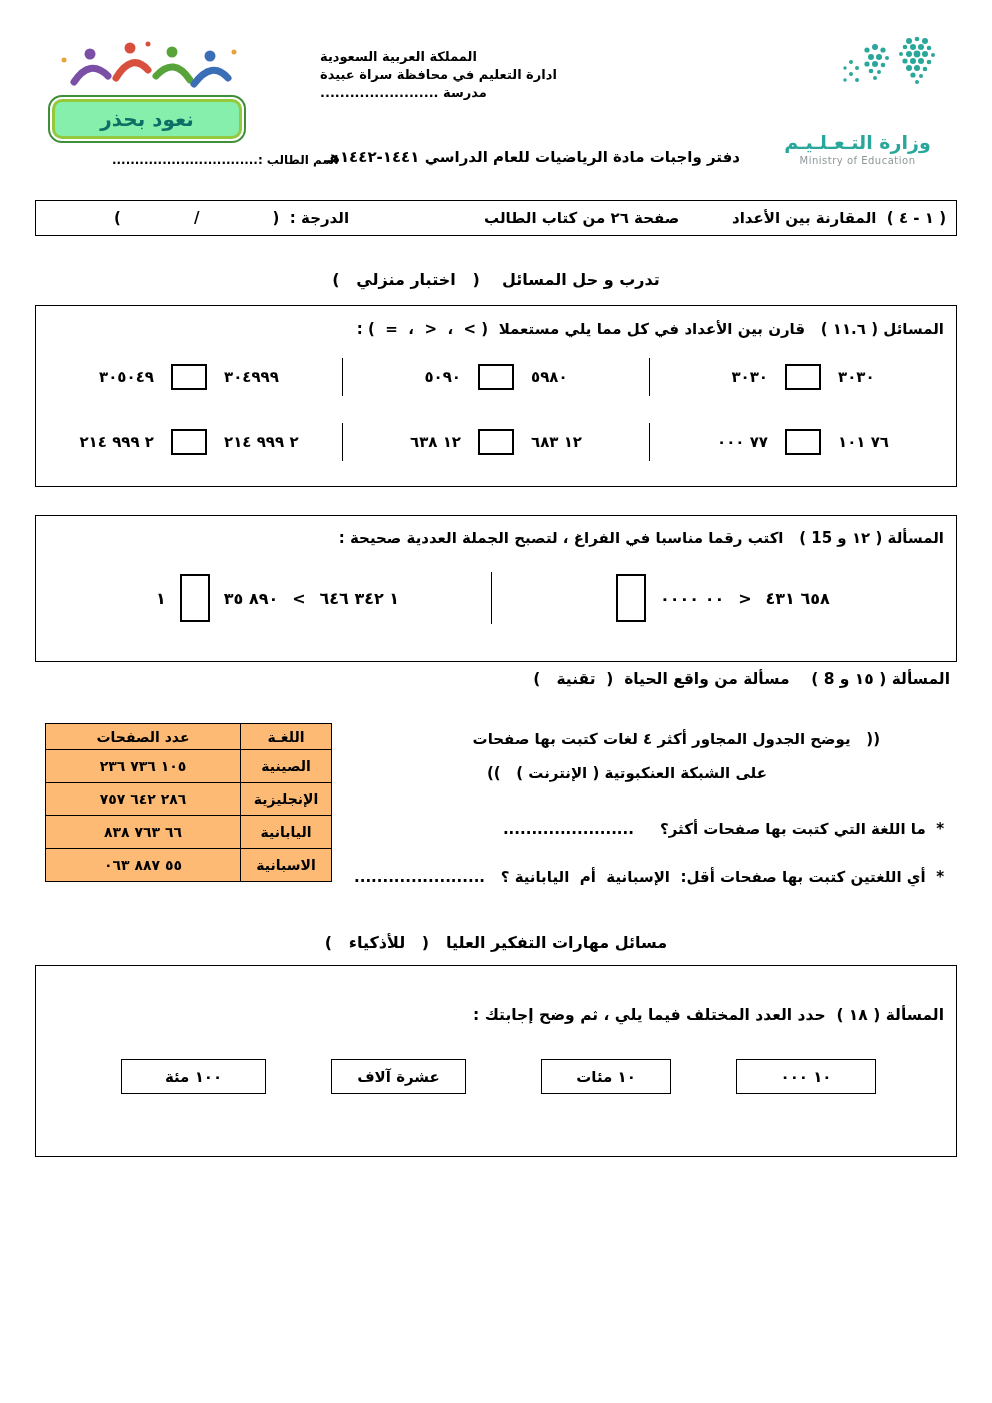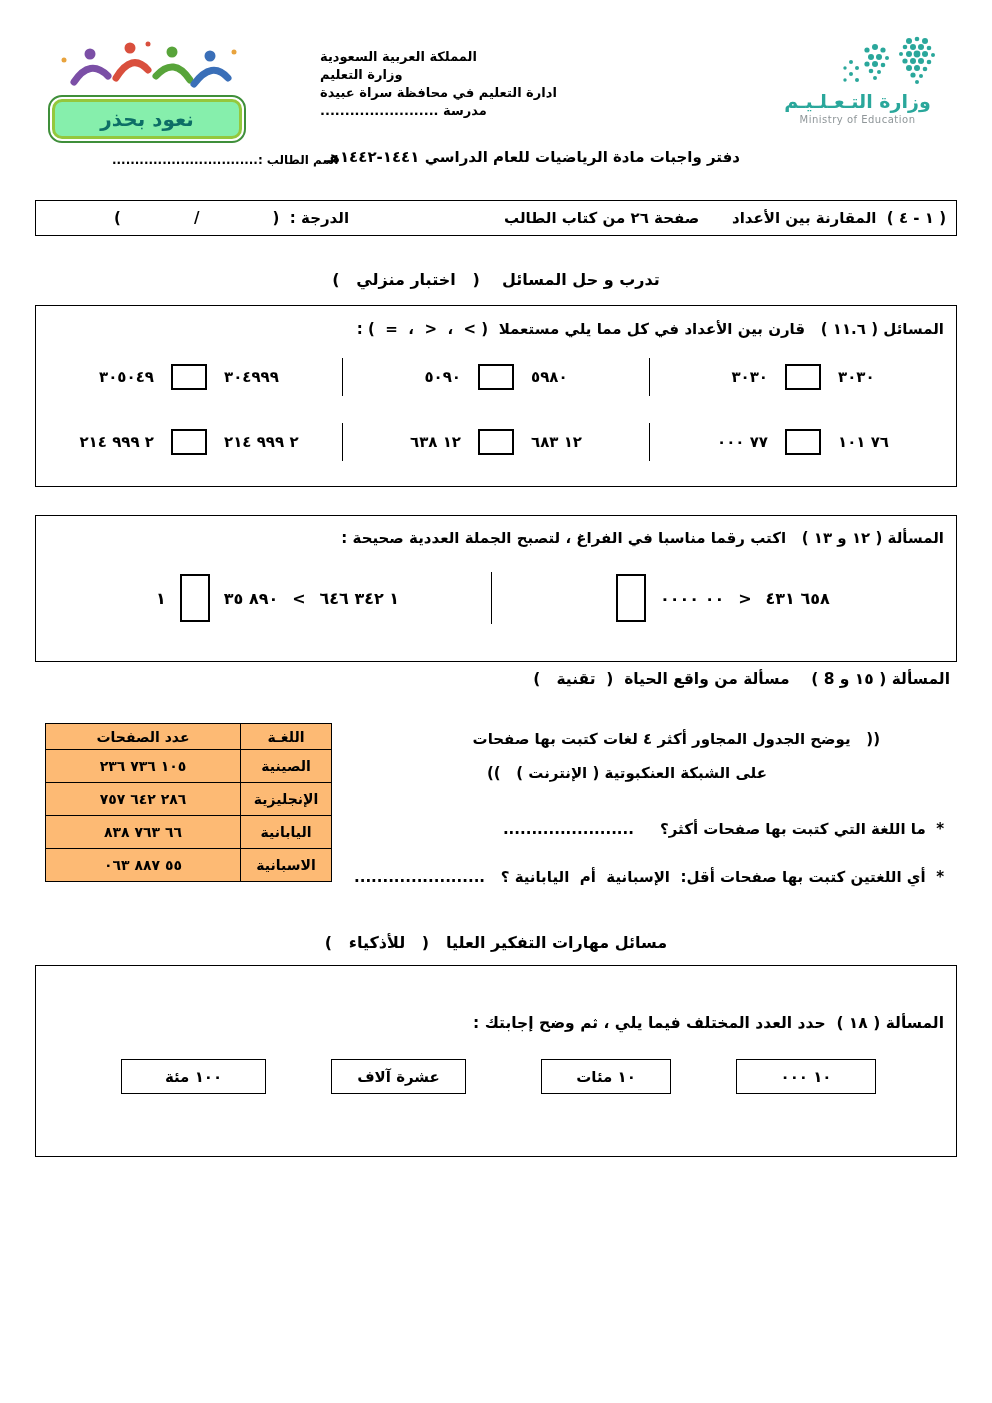--- a/index.html
+++ b/index.html
@@ -23,21 +23,21 @@
   .trow + .trow{margin-top:-1px;}
   .tcell{border:1px solid #000;display:flex;align-items:center;justify-content:center;font-weight:bold;font-size:14px;background:#fdba74;}
   .tcell.tpages{width:196px;}
   .tcell.tlang{margin-left:-1px;width:92px;}
   .thead .tcell{height:27px;}
   .trow:not(.thead) .tcell{height:34px;}
   .opt{position:absolute;height:35px;border:1px solid #000;display:flex;align-items:center;justify-content:center;background:#fff;}
   .opt span{font-weight:bold;font-size:15px;}
   .title15{font-size:15px;font-weight:bold;}
   .title16{font-size:16px;font-weight:bold;}
-  .moe-ar{color:#2aa79b;font-weight:bold;font-size:19px;letter-spacing:1px;}
+  .moe-ar{color:#2aa79b;font-weight:bold;font-size:19px;letter-spacing:1px;margin-top:41px;}
   .moe-en{color:#8f9699;font-size:10px;letter-spacing:.5px;margin-top:2px;}
   .logo-box{margin-top:3px;height:40px;border:3px solid #94c83d;outline:2px solid #3f8f3a;outline-offset:2px;border-radius:10px;display:flex;align-items:center;justify-content:center;background:#86efac;}
   .logo-text{color:#0d6e66;font-weight:bold;font-size:20px;}
   .hdr-center div{font-weight:bold;font-size:13px;line-height:18px;}
 </style>
 </head>
 <body>
 
 <div class="abs" style="left:52px;top:38px;width:190px;">
   <svg width="190" height="54" viewBox="0 0 190 54">
@@ -53,21 +53,20 @@
     <circle cx="158" cy="18" r="5.5" fill="#3a6fb8"></circle>
     <path d="M142 46 Q160 22 176 40" stroke="#3a6fb8" stroke-width="7" fill="none" stroke-linecap="round"></path>
   </svg>
   <div class="logo-box">
     <span class="logo-text rtl">نعود بحذر</span>
   </div>
 </div>
 
 <div class="abs rtl hdr-center" style="left:320px;top:48px;width:352px;text-align:left;">
   <div>المملكة العربية السعودية</div>
-  <div>وزارة التعليم</div>
   <div>ادارة التعليم في محافظة سراة عبيدة</div>
   <div class="pre">مدرسة ........................</div>
 </div>
 
 <div class="abs" style="left:760px;top:34px;width:195px;text-align:center;">
   <svg width="150" height="56" viewBox="0 0 150 56" style="display:block;margin:0 0 0 auto;">
     <g fill="#2aa79b">
       <circle cx="104" cy="7" r="3"></circle>
         <circle cx="112" cy="5" r="2.3"></circle>
         <circle cx="120" cy="7" r="3"></circle>
@@ -112,21 +111,21 @@
   </svg>
   <div class="moe-ar rtl">وزارة التـعـلـيـم</div>
   <div class="moe-en ltr">Ministry of Education</div>
 </div>
 
 <div class="abs rtl b pre" style="left:420px;top:148px;width:320px;text-align:center;font-size:15px;">دفتر واجبات مادة الرياضيات للعام الدراسي ١٤٤١-١٤٤٢هـ</div>
 <div class="abs rtl b pre" style="left:112px;top:153px;font-size:12px;">اسم الطالب :................................</div>
 
 <div class="abs frame" style="left:35px;top:200px;width:922px;height:36px;">
   <span class="abs rtl b pre title15" style="right:10px;top:8px;">( ١ - ٤ )  المقارنة بين الأعداد</span>
-  <span class="abs rtl b pre title15" style="left:448px;top:8px;margin-left:20px;">صفحة ٢٦ من كتاب الطالب</span>
+  <span class="abs rtl b pre title15" style="left:448px;top:8px;">صفحة ٢٦ من كتاب الطالب</span>
   <span class="abs rtl b pre title15" style="left:78px;top:8px;">الدرجة :  (              /              )</span>
 </div>
 
 <div class="abs rtl b pre title16" style="left:0;top:270px;width:992px;text-align:center;">تدرب و حل المسائل    (   اختبار منزلي   )</div>
 
 <div class="abs frame" style="left:35px;top:305px;width:922px;height:182px;">
   <div class="abs rtl b pre title15" style="right:12px;top:14px;">المسائل ( ١١.٦ )   قارن بين الأعداد في كل مما يلي مستعملا  ( &gt;  ،  &lt;  ،  =  ) :</div>
 
   <div class="abs cmp-row" style="top:52px;">
     <div class="cmp-group">
@@ -163,21 +162,21 @@
     <div class="cmp-sep"></div>
     <div class="cmp-group">
       <span class="num">٧٧ ٠٠٠</span>
       <span class="ansbox"></span>
       <span class="num">٧٦ ١٠١</span>
     </div>
   </div>
 </div>
 
 <div class="abs frame" style="left:35px;top:515px;width:922px;height:147px;">
-  <div class="abs rtl b pre title15" style="right:12px;top:13px;">المسألة ( ١٢ و ١٣ )   اكتب رقما مناسبا في الفراغ ، لتصبح الجملة العددية صحيحة :</div>
+  <div class="abs rtl b pre title15" style="right:12px;top:13px;">المسألة ( ١٢ و 15 )   اكتب رقما مناسبا في الفراغ ، لتصبح الجملة العددية صحيحة :</div>
 
   <div class="abs fill-group" style="left:120px;top:58px;">
     <span class="num">١</span>
     <span class="tallbox"></span>
     <span class="num">٨٩٠ ٣٥</span>
     <span class="num">&lt;</span>
     <span class="num">١ ٣٤٢ ٦٤٦</span>
   </div>
 
   <div class="abs" style="left:455px;top:56px;width:1px;height:52px;background:#000;"></div>
@@ -217,21 +216,21 @@
 
 <div class="abs rtl b pre title15" style="right:112px;top:730px;">((   يوضح الجدول المجاور أكثر ٤ لغات كتبت بها صفحات</div>
 <div class="abs rtl b pre title15" style="right:225px;top:764px;">على الشبكة العنكبوتية ( الإنترنت )   ))</div>
 
 <div class="abs rtl b pre title15" style="right:48px;top:820px;">*  ما اللغة التي كتبت بها صفحات أكثر؟     .......................</div>
 <div class="abs rtl b pre title15" style="right:48px;top:868px;">*  أي اللغتين كتبت بها صفحات أقل:  الإسبانية  أم  اليابانية ؟   .......................</div>
 
 <div class="abs rtl b pre title16" style="left:0;top:933px;width:992px;text-align:center;">مسائل مهارات التفكير العليا   (   للأذكياء   )</div>
 
 <div class="abs frame" style="left:35px;top:965px;width:922px;height:192px;">
-  <div class="abs rtl b pre" style="right:12px;top:48px;font-size:15.5px;">المسألة ( ١٨ )  حدد العدد المختلف فيما يلي ، ثم وضح إجابتك :</div>
+  <div class="abs rtl b pre" style="right:12px;top:40px;font-size:15.5px;">المسألة ( ١٨ )  حدد العدد المختلف فيما يلي ، ثم وضح إجابتك :</div>
 
   <div class="opt" style="left:85px;top:93px;width:145px;">
     <span class="ltr pre">١٠٠ مئة</span>
   </div>
   <div class="opt" style="left:295px;top:93px;width:135px;">
     <span class="rtl pre">عشرة آلاف</span>
   </div>
   <div class="opt" style="left:505px;top:93px;width:130px;">
     <span class="ltr pre">١٠ مئات</span>
   </div>

